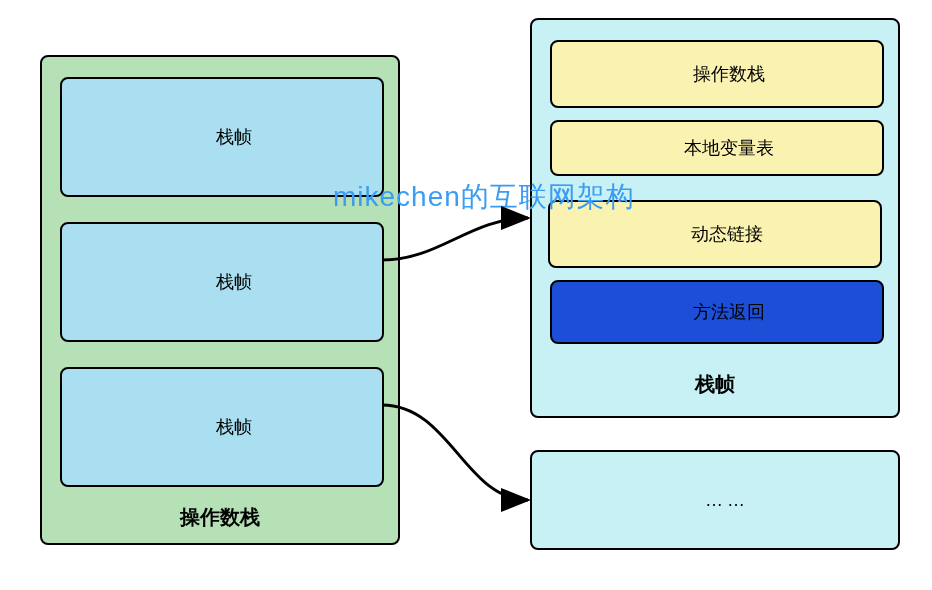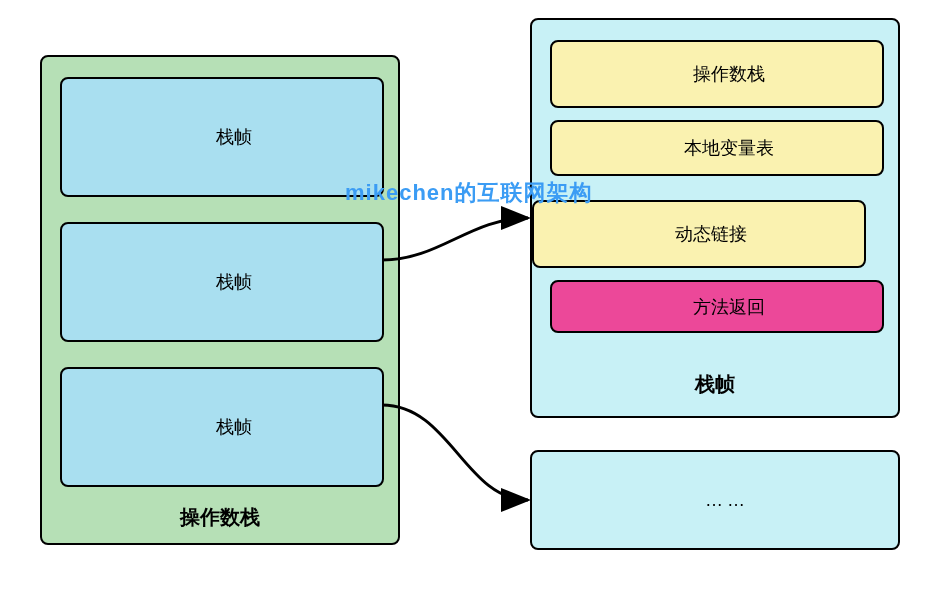--- a/index.html
+++ b/index.html
@@ -30,25 +30,24 @@
   .label-bottom {
     position: absolute;
     left: 0; right: 0;
     text-align: center;
     font-size: 20px;
     font-weight: 700;
   }
   .watermark {
     position: absolute;
     color: #3b9cf4;
-    font-weight: 700;
-    font-size: 22px;
+    font-weight: 400;
+    font-size: 28px;
     letter-spacing: 1px;
     pointer-events: none;
-    margin-left: 12px;
   }
   svg.arrows {
     position: absolute;
     left: 0; top: 0;
     width: 932px; height: 590px;
     pointer-events: none;
   }
 </style>
 </head>
 <body>
@@ -66,24 +65,24 @@
   <div class="label-bottom" style="bottom:12px;">操作数栈</div>
 </div>
 
 <div class="container" style="left:530px; top:18px; width:370px; height:400px; background:#c8f1f6;">
   <div class="box" style="left:18px; top:20px; width:334px; height:68px; background:#faf2b0;">
     <span>操作数栈</span>
   </div>
   <div class="box" style="left:18px; top:100px; width:334px; height:56px; background:#faf2b0;">
     <span>本地变量表</span>
   </div>
-  <div class="box" style="left:0; top:180px; width:334px; height:68px; background:#faf2b0;">
+  <div class="box" style="left:16px; top:180px; width:334px; height:68px; background:#faf2b0;">
     <span>动态链接</span>
   </div>
-  <div class="box" style="left:18px; top:260px; width:334px; height:53px; background:#ec4899;">
+  <div class="box" style="left:18px; top:260px; width:334px; height:64px; background:#1d4ed8;">
     <span>方法返回</span>
   </div>
   <div class="label-bottom" style="bottom:18px;">栈帧</div>
 </div>
 
 <div class="box" style="left:530px; top:450px; width:370px; height:100px; background:#c8f1f6;">
   <span style="letter-spacing:4px;">……</span>
 </div>
 
 <div class="watermark" style="left:333px; top:178px;">mikechen的互联网架构</div>

